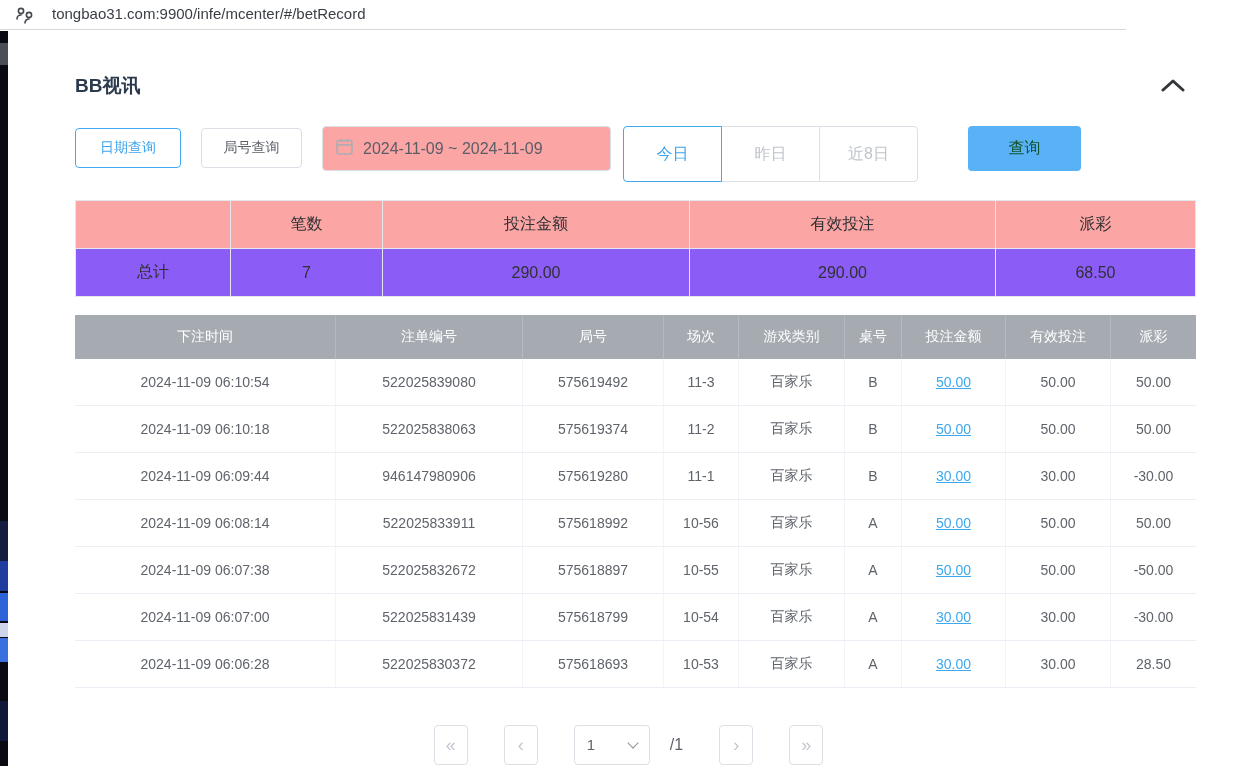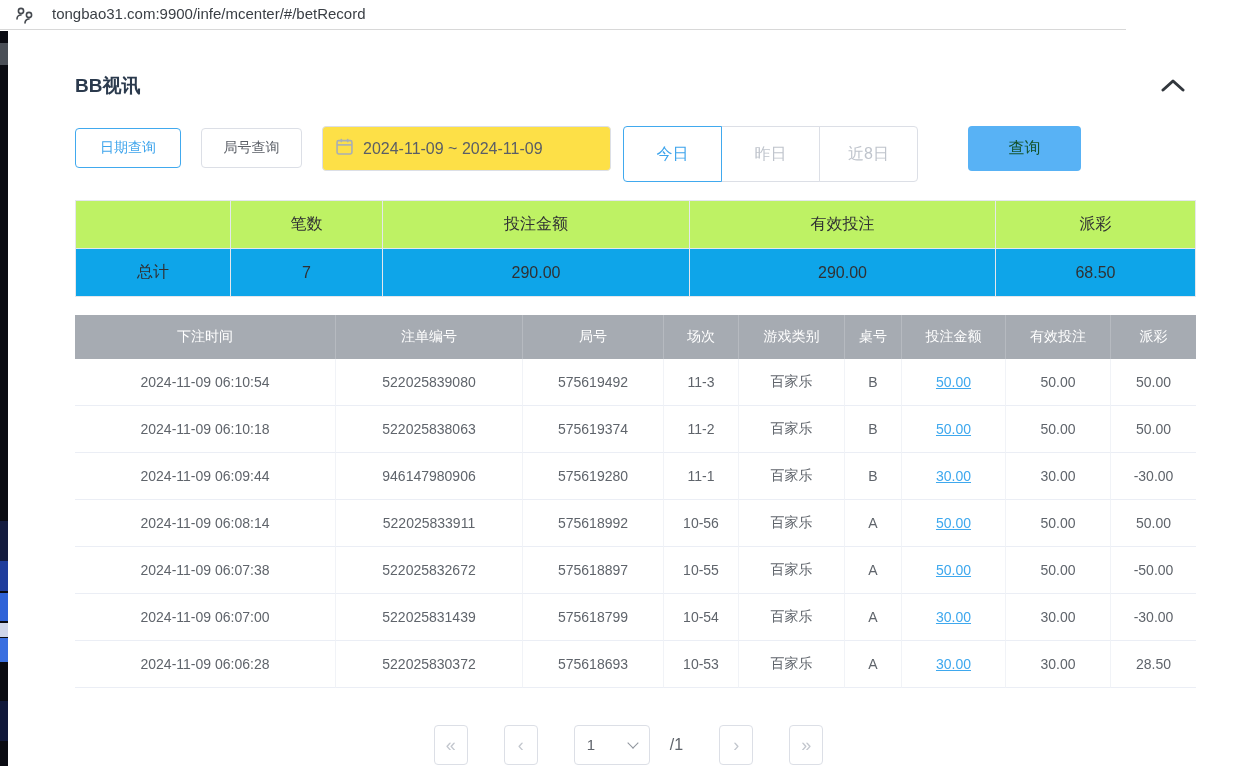--- a/index.html
+++ b/index.html
@@ -25,40 +25,40 @@
   .collapse-btn { position:absolute; left:1150px; top:44px; width:30px; height:22px; cursor:pointer;
                   display:flex; align-items:center; justify-content:center; background:none; border:none; }
 
   
   .btn { cursor:pointer; background:#fff; border-radius:4px; }
   .btn-date-query { position:absolute; left:67px; top:97px; width:106px; height:40px;
                     border:1px solid #41a9ee; color:#3da4ec; font-size:14px; }
   .btn-round-query { position:absolute; left:193px; top:97px; width:101px; height:40px;
                      border:1px solid #dcdfe6; color:#5a5e66; font-size:14px; }
   .date-range { position:absolute; left:314px; top:95px; width:289px; height:45px;
-                border:1px solid #dcdfe6; border-radius:4px; background:#fde047;
+                border:1px solid #dcdfe6; border-radius:4px; background:#fca5a5;
                 display:flex; align-items:center; padding-left:13px; gap:10px;
                 color:#5a5e66; font-size:16px; cursor:pointer; }
   .quick-group { position:absolute; left:615px; top:95px; height:45px; display:flex; }
   .quick-btn { width:99px; height:56px; background:#fff; border:1px solid #dcdfe6;
                font-size:16px; color:#bfc4cc; margin-left:-1px; cursor:pointer; position:relative; }
   .quick-btn:first-child { margin-left:0; border-radius:4px 0 0 4px; }
   .quick-btn:last-child { border-radius:0 4px 4px 0; }
   .quick-btn.active { border-color:#41a9ee; color:#3da4ec; z-index:2; }
   .btn-search { position:absolute; left:960px; top:95px; width:113px; height:45px;
                 background:#58b2f5; border:none; border-radius:4px; color:#14532d; font-size:16px; cursor:pointer; }
 
   
   .summary { position:absolute; left:67px; top:169px; width:1121px;
              border-top:1px solid #e4e7ec; border-left:1px solid #e4e7ec; }
   .summary-row { display:grid; grid-template-columns:155px 152px 307px 306px 1fr; }
   .summary-cell { height:48px; border-right:1px solid #e4e7ec; border-bottom:1px solid #e4e7ec;
                   display:flex; align-items:center; justify-content:center;
-                  font-size:16px; color:#303133; background:#0ea5e9; }
-  .summary-head .summary-cell { background:#bef264; }
+                  font-size:16px; color:#303133; background:#8b5cf6; }
+  .summary-head .summary-cell { background:#fca5a5; }
 
   
   .bet-table { position:absolute; left:67px; top:284px; width:1121px; }
   .bt-row { display:grid; grid-template-columns:261px 187px 141px 75px 106px 57px 104px 105px 1fr; }
   .bt-cell { display:flex; align-items:center; justify-content:center; }
   .bt-head .bt-cell { height:44px; background:#a6abb2; color:#fff; font-size:14px; font-weight:normal;
                       border-right:1px solid #b6bac0; }
   .bt-head .bt-cell:last-child { border-right:none; }
   .bt-body-row .bt-cell { height:47px; font-size:14px; color:#5f646b;
                           border-bottom:1px solid #ebeef5; border-right:1px solid #f1f3f7; background:#fff; }

